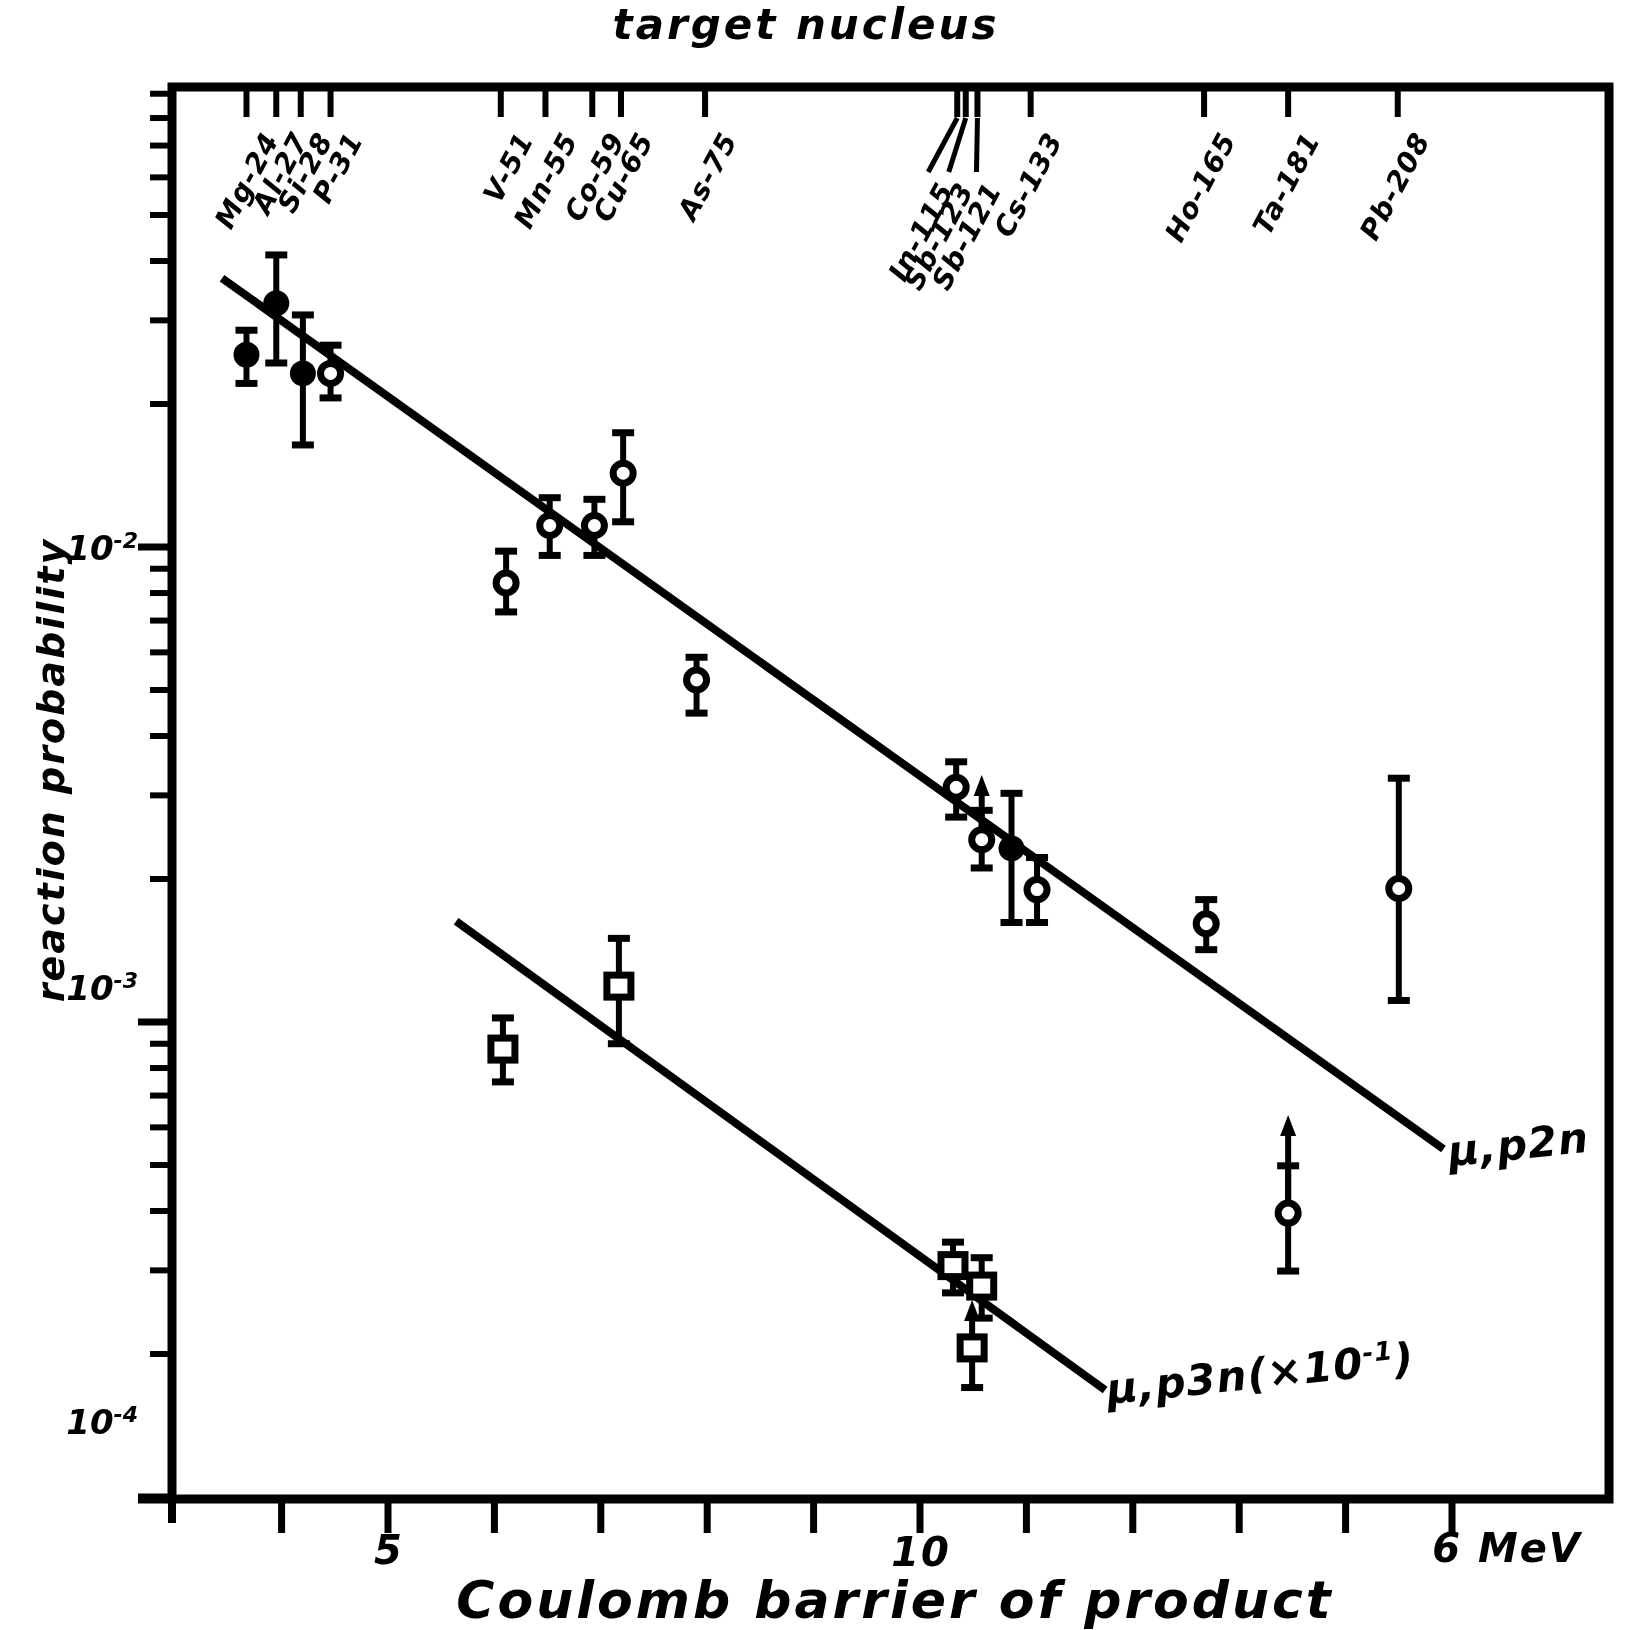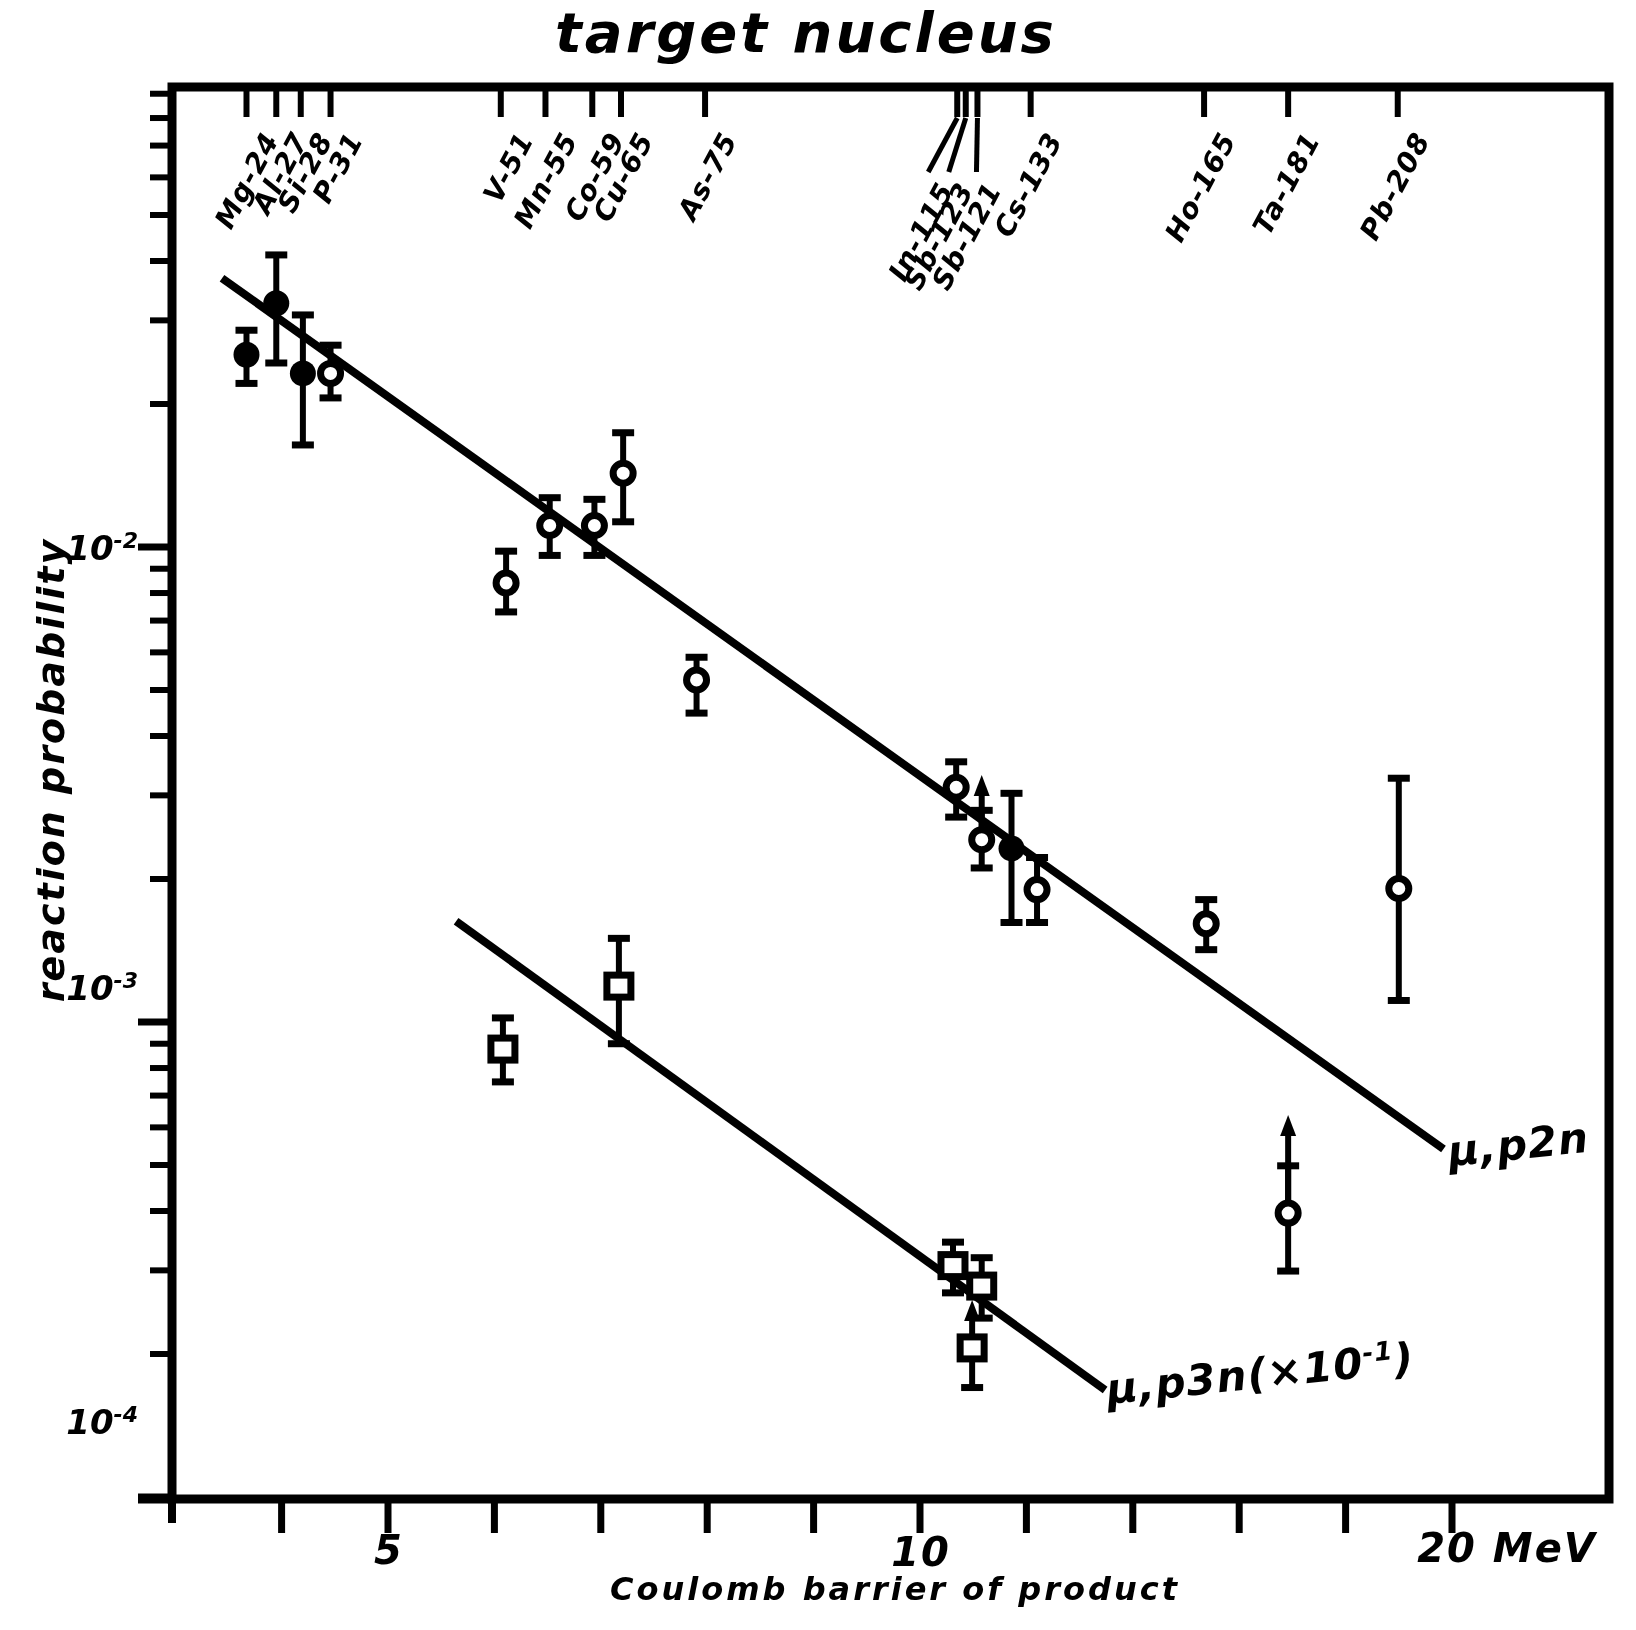--- a/index.html
+++ b/index.html
@@ -1,22 +1,22 @@
 <!DOCTYPE html>
 <html><head>
 <meta charset="utf-8">
 <style>
   html,body{margin:0;padding:0;background:#fff;}
   #fig{position:relative;width:1636px;height:1630px;background:#ffffff;overflow:hidden;
        font-family:"DejaVu Sans",sans-serif;font-style:italic;font-weight:700;color:#000;}
   #plot{position:absolute;left:0;top:0;}
   .lbl{position:absolute;white-space:nowrap;line-height:1.1;}
-  #title{font-size:56px;letter-spacing:3px;transform:translateX(-50%);}
+  #title{font-size:42px;letter-spacing:3px;transform:translateX(-50%);}
   #ylabel{font-size:38px;letter-spacing:2px;transform:translate(-50%,-50%) rotate(-90deg);}
-  #xlabel{font-size:32px;letter-spacing:3px;transform:translateX(-50%);}
+  #xlabel{font-size:52px;letter-spacing:3px;transform:translateX(-50%);}
   .xtick{font-size:40px;transform:translateX(-50%);letter-spacing:2px;}
   .ytick{font-size:34px;transform:translateY(-50%);}
   .ytick sup{font-size:22px;vertical-align:super;letter-spacing:0;}
   .nuclide{font-size:28px;letter-spacing:1px;transform:rotate(-62deg);transform-origin:100% 0%;}
   .ann{font-size:42px;letter-spacing:1px;transform:rotate(-6deg);}
   .ann sup{font-size:26px;vertical-align:super;}
 </style>
 </head>
 <body>
 
@@ -187,21 +187,21 @@
   </div>
   <div class="lbl ytick" style="right:1498px;top:988px">
     <span>10</span><sup>-3</sup>
   </div>
   <div class="lbl ytick" style="right:1498px;top:1422px">
     <span>10</span><sup>-4</sup>
   </div>
 
   <div class="lbl xtick" style="left:389px;top:1528px">5</div>
   <div class="lbl xtick" style="left:921px;top:1530px">10</div>
-  <div class="lbl xtick" style="left:1507px;top:1526px">20 MeV</div>
+  <div class="lbl xtick" style="left:1507px;top:1526px">6 MeV</div>
 
   <div class="lbl ann" style="left:1448px;top:1122px">μ,p2n</div>
 
   <div class="lbl ann" style="left:1106px;top:1350px">
     <span>μ,p3n(×10</span><sup>-1</sup><span>)</span>
   </div>
 
   <div id="nuclide-labels">
       <div class="lbl nuclide" style="right: 1377.51px; top: 128px;">Mg-24</div>
       <div class="lbl nuclide" style="right: 1347.72px; top: 128px;">Al-27</div>

